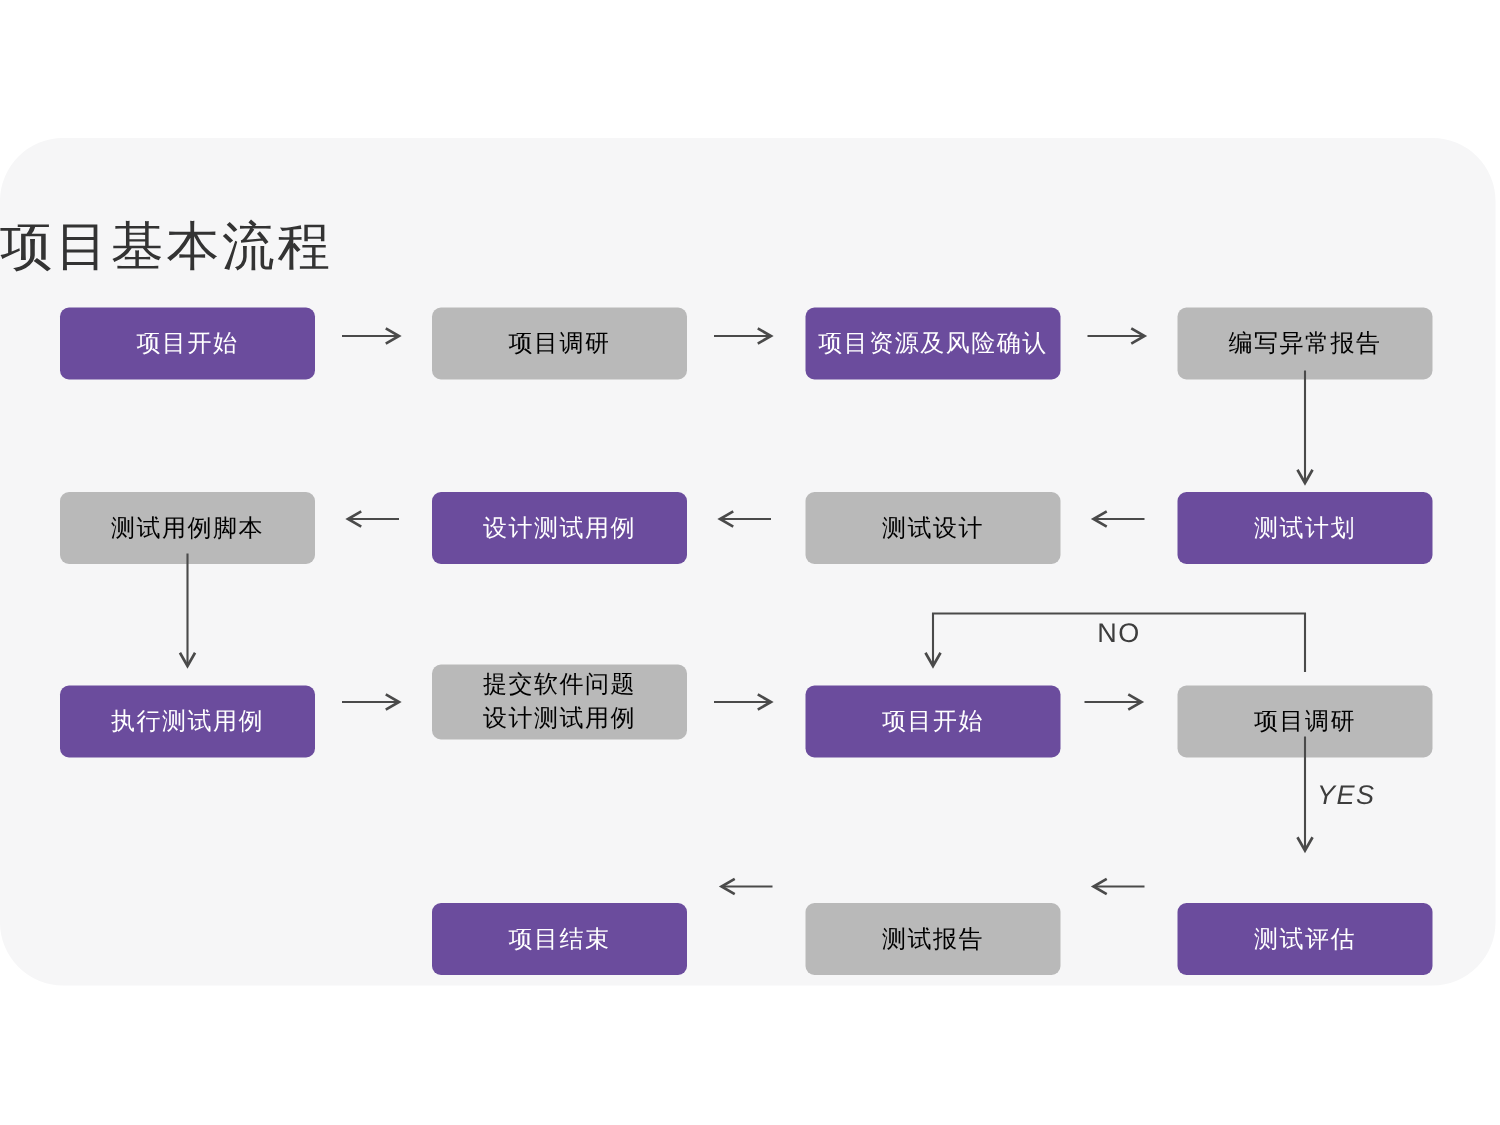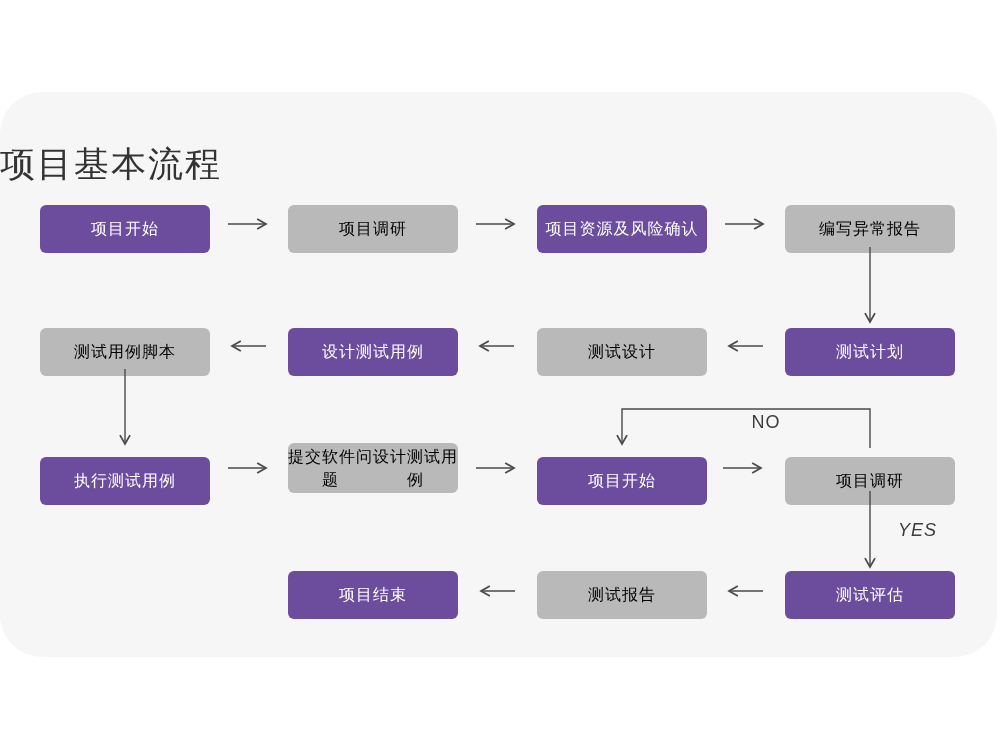--- a/index.html
+++ b/index.html
@@ -21,29 +21,28 @@
   }
   .node{
     position:absolute;width:170px;height:48px;
     display:flex;align-items:center;justify-content:center;
     border-radius:6px;
     font-size:16px;letter-spacing:1px;text-align:center;
   }
   .node.primary{background:var(--primary,#6b4c9d);color:#ffffff;}
   .node.secondary{background:var(--secondary,#b9b9b9);color:#000000;align-items:center;}
   .c1{left:40px}.c2{left:288px}.c3{left:537px}.c4{left:785px}
-  .r1{top:205px}.r2{top:328px}.r3{top:457px}.r4{top:571px}
-  .node.tall{top:443px;height:50px;line-height:1.45;}
+  .r1{top:205px}.r2{top:328px}.r3{top:457px}.r4{top:602px}
+  .node.tall{top:443px;height:50px;line-height:1.45;flex-direction:column;}
   .node.tall span{display:block;line-height:1.45;}
   svg.edges{position:absolute;left:0;top:0;pointer-events:none;}
   svg.edges path{stroke:var(--arrow,#4a4a4a);stroke-width:1.4;fill:none;}
   .edge-label{
     position:absolute;font-size:18px;letter-spacing:1px;
     color:var(--label-text,#3d3d3d);
-    margin-left:20px;
   }
   .edge-label.no{left:726px;top:412px;width:40px;text-align:center;}
   .edge-label.yes{left:878px;top:520px;font-style:italic;}
 </style>
 </head>
 <body>
 
 <div class="card"></div>
 
 <div class="title">项目基本流程</div>

